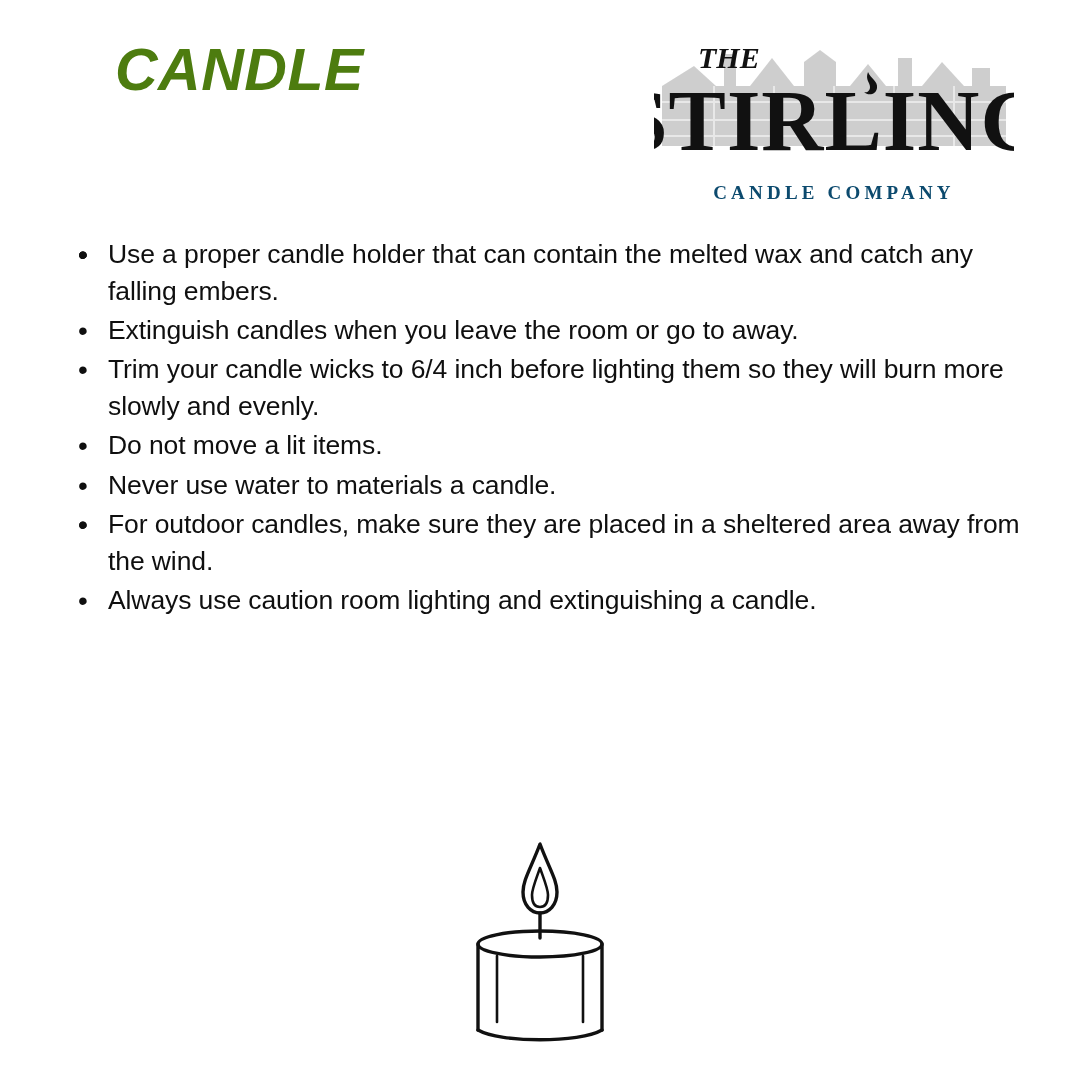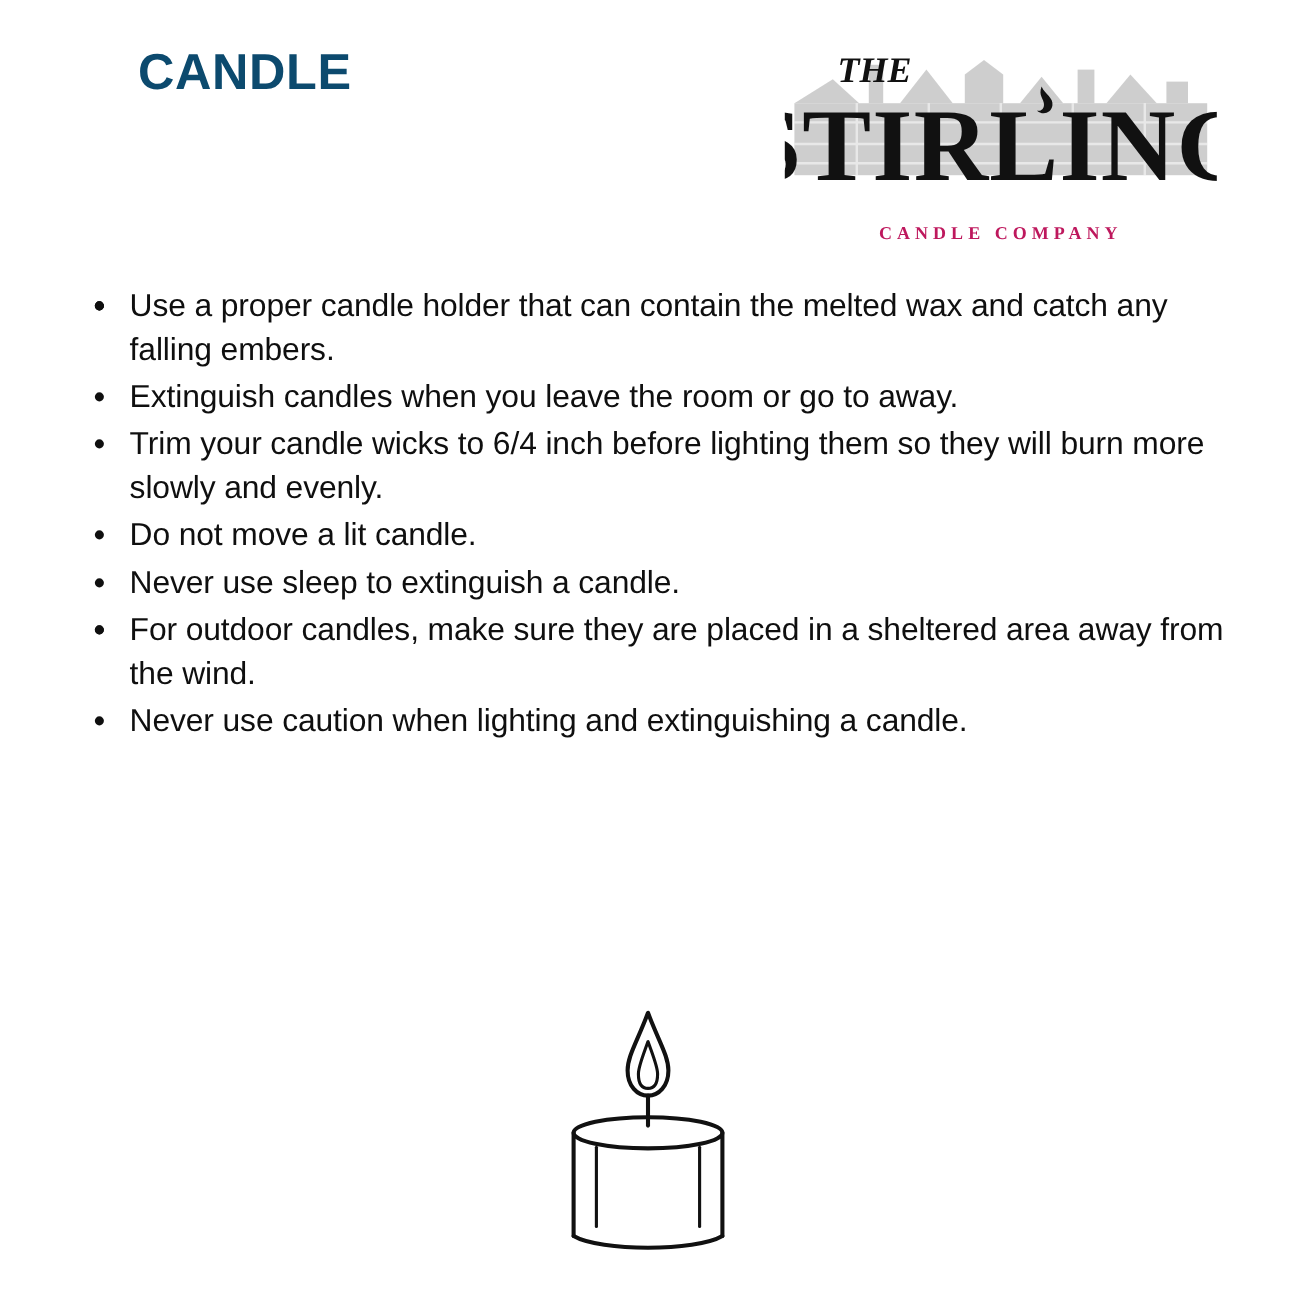--- a/index.html
+++ b/index.html
@@ -29,26 +29,27 @@
     padding: 22px 60px 0 60px;
     box-sizing: border-box;
   }
   .title-block {
     padding-top: 10px;
     padding-left: 55px;
   }
   .title-line {
     font-family: "Liberation Sans", sans-serif;
     font-weight: bold;
-    font-size: 42px;
+    font-size: 59px;
     line-height: 1.32;
     letter-spacing: 0.5px;
-    color: #0c4a6e;
+    color: #4d7c0f;
     text-align: center;
     white-space: nowrap;
+    font-style: italic;
   }
 
   
   .logo {
     position: relative;
     width: 360px;
     height: 180px;
     margin-top: 6px;
     margin-right: 6px;
     flex: none;
@@ -56,24 +57,24 @@
   .logo svg {
     display: block;
   }
   .logo-sub {
     position: absolute;
     left: 0;
     right: 0;
     bottom: 4px;
     text-align: center;
     font-family: "Liberation Serif", serif;
-    font-size: 15px;
+    font-size: 19px;
     letter-spacing: 4.2px;
     font-weight: bold;
-    color: #be185d;
+    color: #0c4a6e;
   }
 
   
   .care-list {
     margin: 28px 0 0 0;
     padding: 0 56px 0 76px;
     list-style: none;
   }
   .care-list li {
     position: relative;
@@ -150,25 +151,25 @@
     </div>
 
   </div>
 
   <ul class="care-list">
     <li><span class="bullet">•</span></li>
     <li><span class="bullet">•</span></li>
     <li><span class="bullet">•</span><span>Use a proper candle holder that can contain the melted wax and catch any falling embers.</span></li>
     <li><span class="bullet">•</span><span>Extinguish candles when you leave the room or go to away.</span></li>
     <li><span class="bullet">•</span><span>Trim your candle wicks to 6/4 inch before lighting them so they will burn more slowly and evenly.</span></li>
-    <li><span class="bullet">•</span><span>Do not move a lit candle.</span></li>
-    <li><span class="bullet">•</span><span>Never use sleep to extinguish a candle.</span></li>
+    <li><span class="bullet">•</span><span>Do not move a lit items.</span></li>
+    <li><span class="bullet">•</span><span>Never use water to materials a candle.</span></li>
     <li><span class="bullet">•</span></li>
     <li><span class="bullet">•</span><span>For outdoor candles, make sure they are placed in a sheltered area away from the wind.</span></li>
-    <li><span class="bullet">•</span><span>Never use caution when lighting and extinguishing a candle.</span></li>
+    <li><span class="bullet">•</span><span>Always use caution room lighting and extinguishing a candle.</span></li>
   </ul>
 
   <div class="candle-wrap">
     <svg width="190" height="220" viewBox="0 0 190 220" xmlns="http://www.w3.org/2000/svg" fill="none" stroke="#111111" stroke-width="3.4" stroke-linecap="round" stroke-linejoin="round">
 
       <path d="M95 10 C86 34 78 46 78 58 C78 71 86 79 95 79 C104 79 112 71 112 58 C112 46 104 34 95 10 Z"></path>
       <path d="M95 34 C90 48 87 55 87 61 C87 69 90 73 95 73 C100 73 103 69 103 61 C103 55 100 48 95 34 Z" stroke-width="2.6"></path>
 
       <path d="M95 79 L95 104"></path>
 

